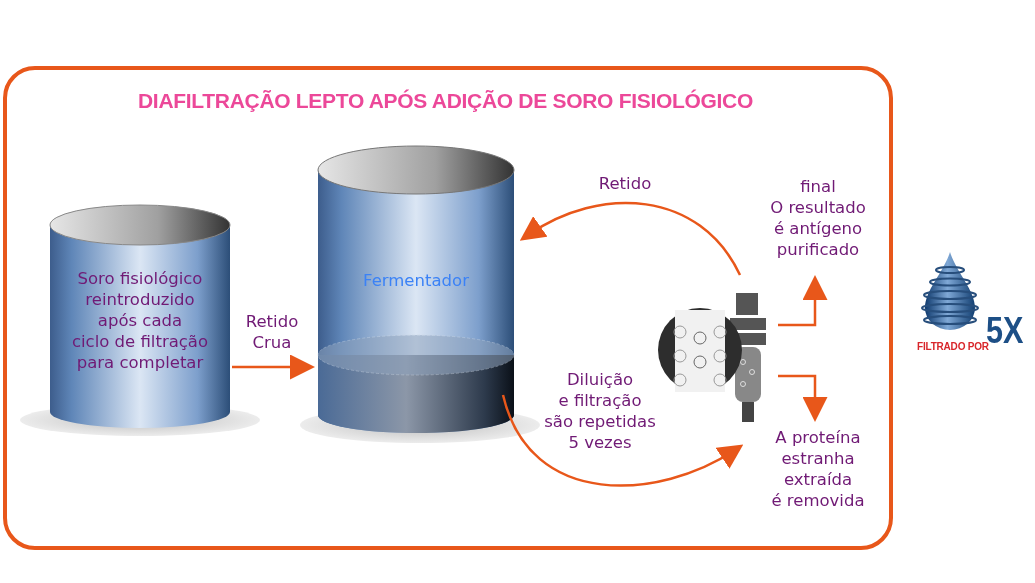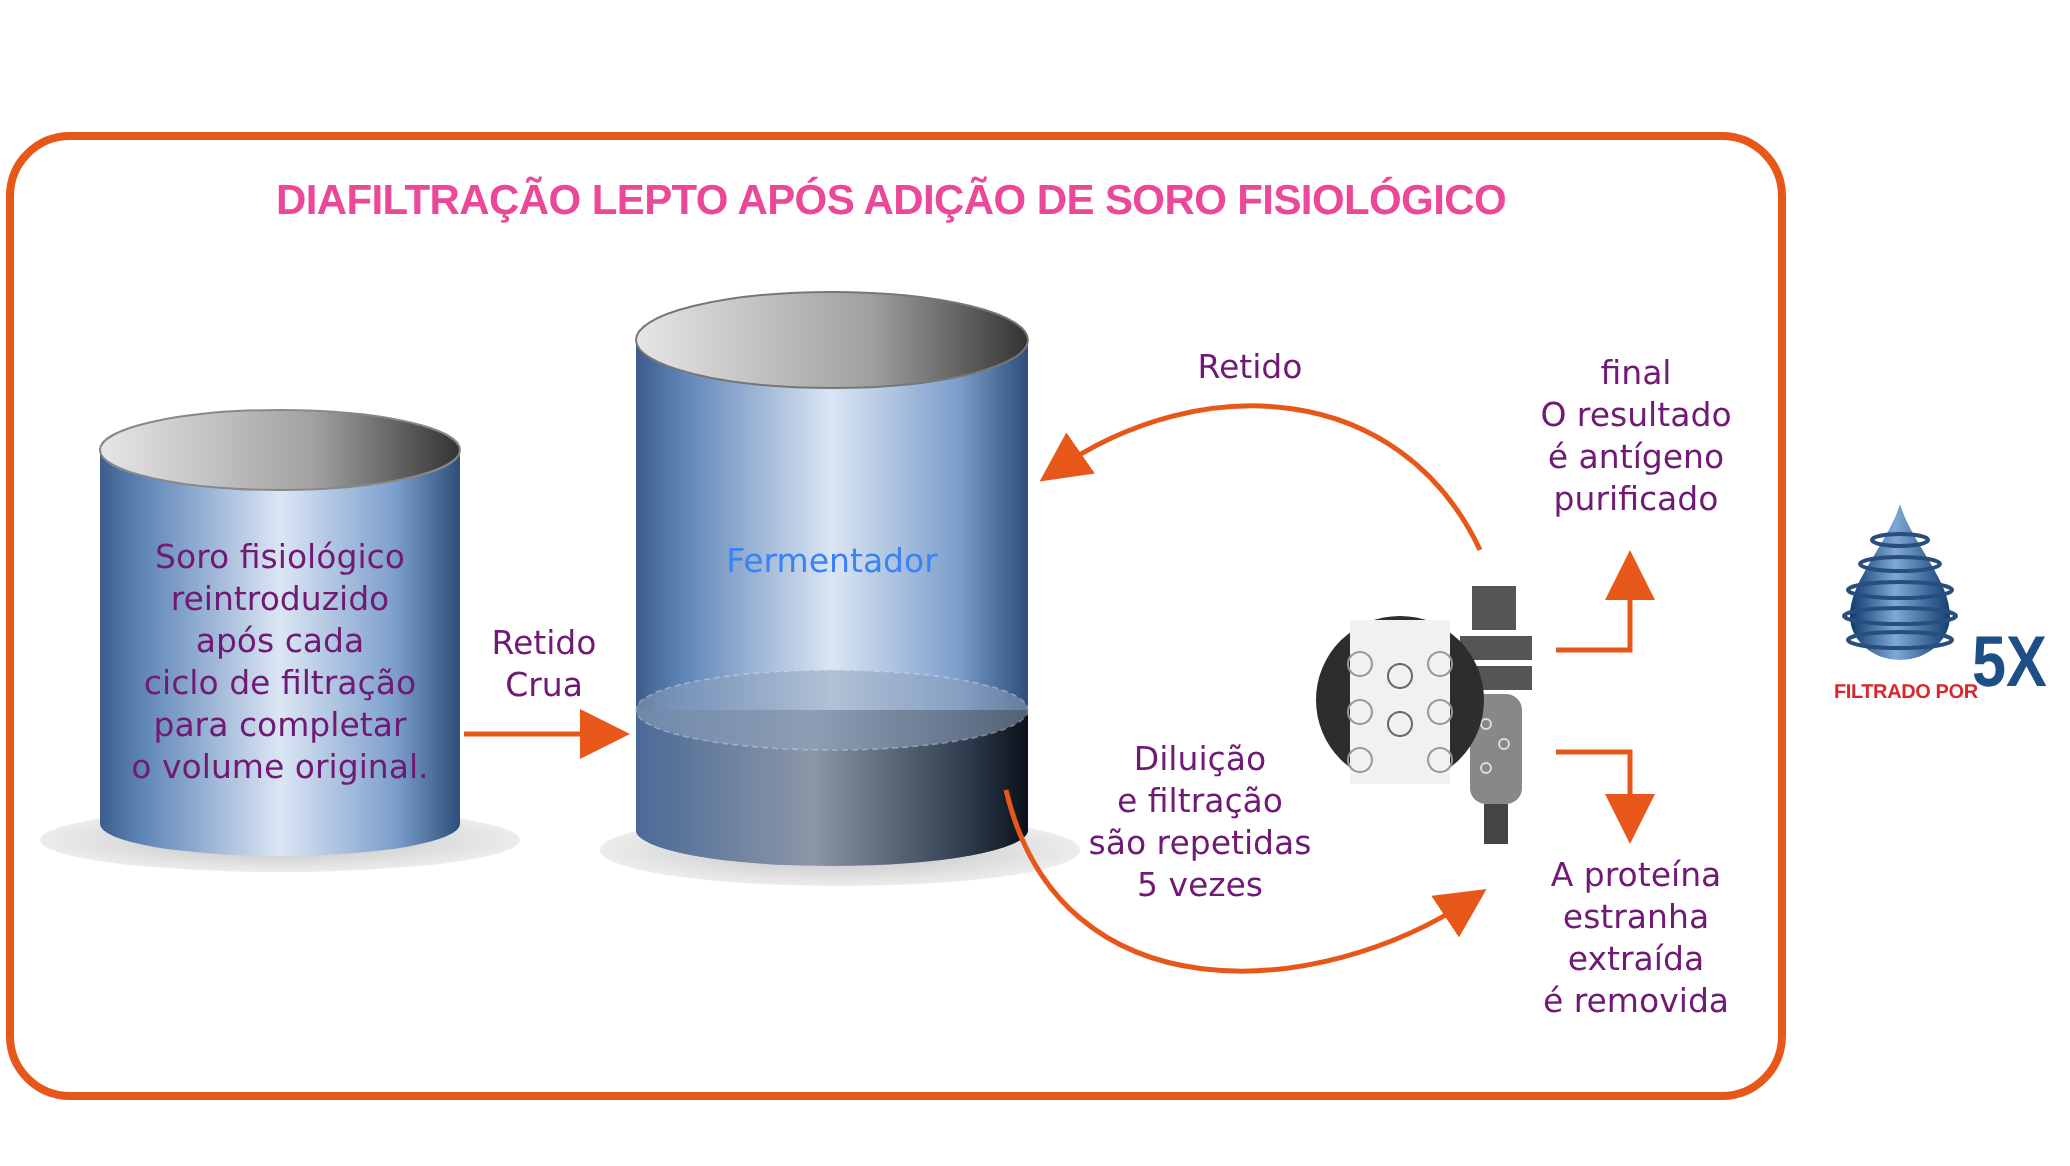--- a/index.html
+++ b/index.html
@@ -103,21 +103,20 @@
     <ellipse cx="950" cy="320" rx="26" ry="4" fill="none" stroke="#274e7c" stroke-width="2"></ellipse>
   </g>
 </svg>
 
 <div class="lbl" style="left:50px;top:268px;width:180px;">
   <div>Soro fisiológico</div>
     <div>reintroduzido</div>
     <div>após cada</div>
     <div>ciclo de filtração</div>
     <div>para completar</div>
-    <div>o volume original.</div>
 </div>
 
 <div class="lbl" style="left:232px;top:311px;width:80px;">
   <div>Retido</div>
     <div>Crua</div>
 </div>
 
 <div class="lbl dark" style="left:318px;top:270px;width:196px;">Fermentador</div>
 
 <div class="lbl" style="left:570px;top:173px;width:110px;">Retido</div>

